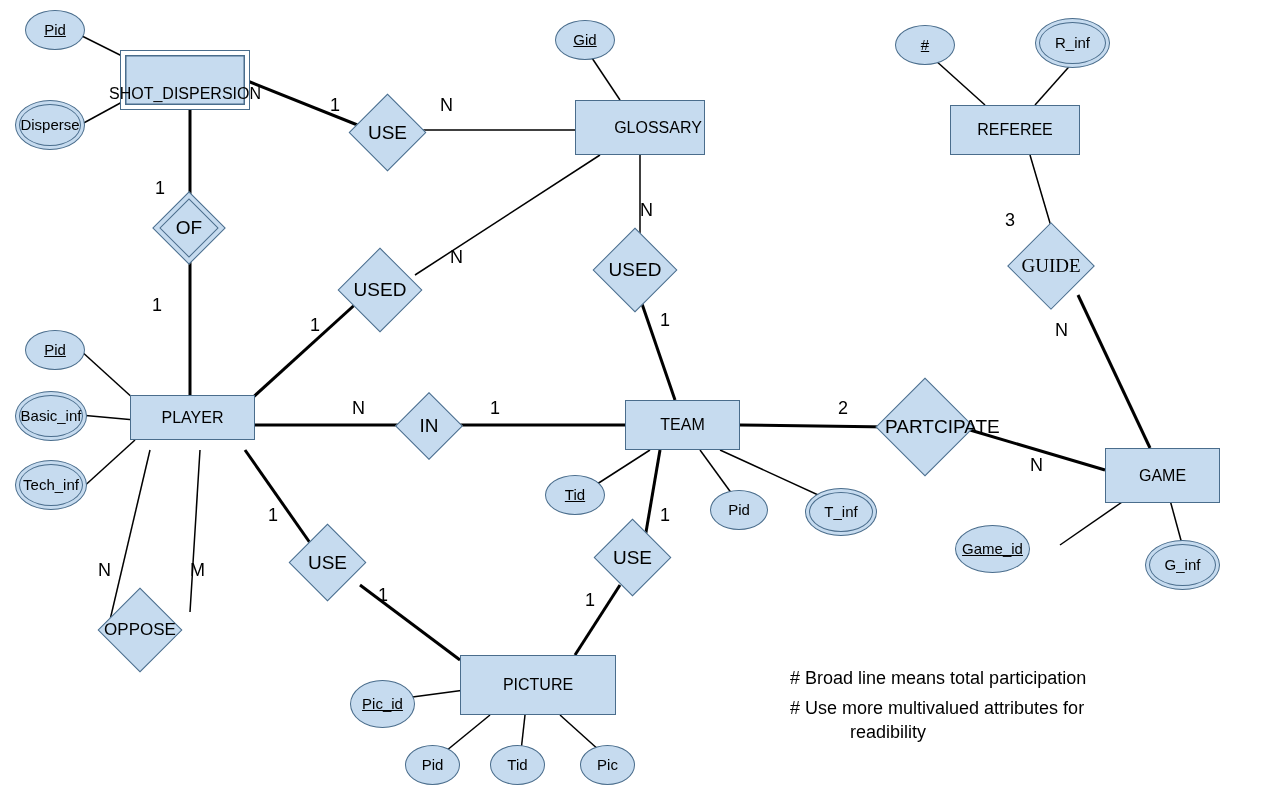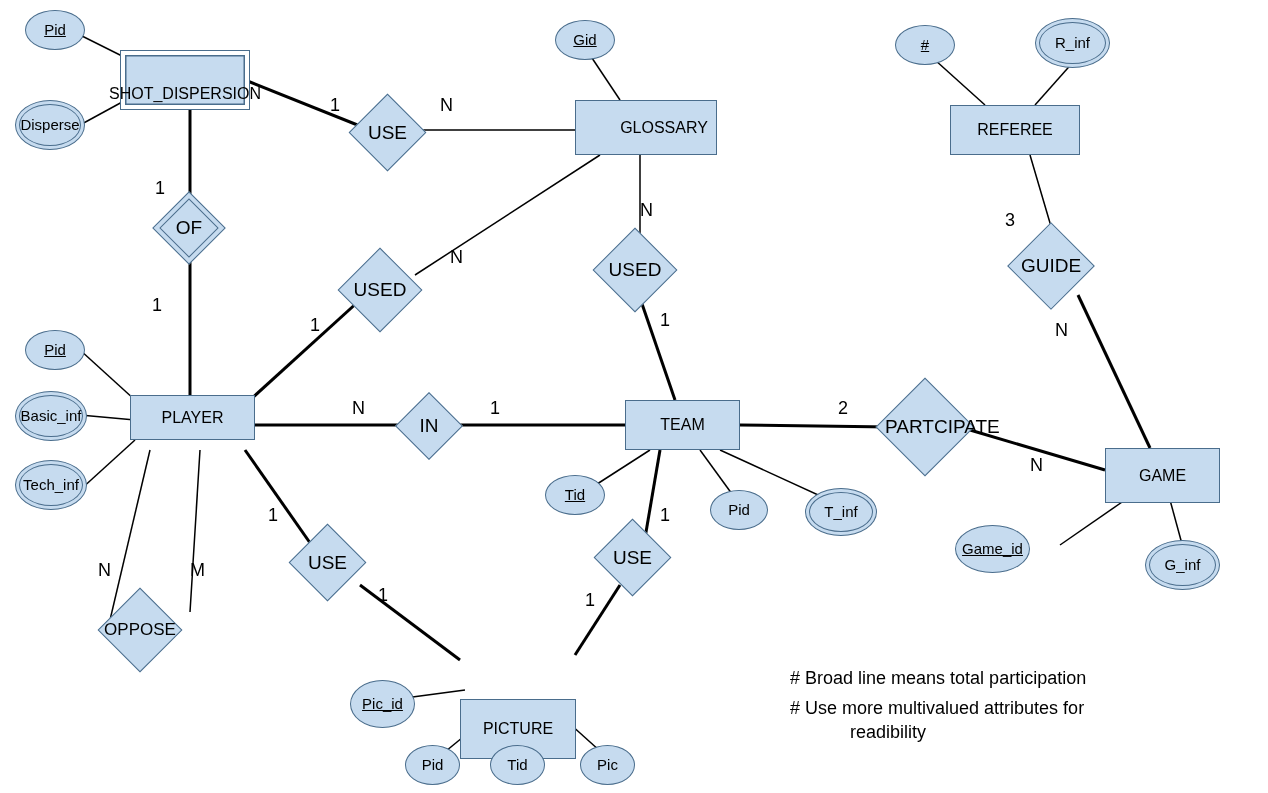--- a/index.html
+++ b/index.html
@@ -156,41 +156,41 @@
     <line x1="465" y1="690" x2="390" y2="700" stroke="#000" stroke-width="1.5"></line>
     <line x1="490" y1="715" x2="435" y2="760" stroke="#000" stroke-width="1.5"></line>
     <line x1="525" y1="715" x2="520" y2="760" stroke="#000" stroke-width="1.5"></line>
     <line x1="560" y1="715" x2="610" y2="760" stroke="#000" stroke-width="1.5"></line>
   </svg>
 
   <div class="node entity weak-entity" style="left:120px; top:50px; width:130px; height:60px;">
     <span>SHOT_DISPERSION</span>
   </div>
 
-  <div class="node entity" style="left:575px; top:100px; width:142px; height:55px;padding-left:36px;">
+  <div class="node entity" style="left:575px; top:100px; width:130px; height:55px;padding-left:36px;">
     <span>GLOSSARY</span>
   </div>
 
   <div class="node entity" style="left:950px; top:105px; width:130px; height:50px;">
     <span>REFEREE</span>
   </div>
 
   <div class="node entity" style="left:130px; top:395px; width:125px; height:45px;">
     <span>PLAYER</span>
   </div>
 
   <div class="node entity" style="left:625px; top:400px; width:115px; height:50px;">
     <span>TEAM</span>
   </div>
 
   <div class="node entity" style="left:1105px; top:448px; width:115px; height:55px;">
     <span>GAME</span>
   </div>
 
-  <div class="node entity" style="left:460px; top:655px; width:116px; height:60px;margin-top:44px;">
+  <div class="node entity" style="left:460px; top:655px; width:156px; height:60px;">
     <span>PICTURE</span>
   </div>
 
   <div class="node attr key" style="left:25px; top:10px; width:60px; height:40px;">
     <span>Pid</span>
   </div>
   <div class="node attr multi" style="left:15px; top:100px; width:70px; height:50px;">
     <span>Disperse</span>
   </div>
 
@@ -268,21 +268,21 @@
   <div class="rel-wrap" style="left:405px; top:402px; width:48px; height:48px;">
     <div class="rel"></div>
     <div class="rel-label">IN</div>
   </div>
 
   <div class="rel-wrap" style="left:890px; top:392px; width:70px; height:70px;">
     <div class="rel"></div>
     <div class="rel-label" style="width:80px;">PARTCIPATE</div>
   </div>
 
-  <div class="rel-wrap" style="left:1020px; top:235px; width:62px; height:62px;">
+  <div class="rel-wrap" style="left:1020px; top:235px; width:62px; height:62px;font-family:Liberation Serif, serif;">
     <div class="rel"></div>
     <div class="rel-label">GUIDE</div>
   </div>
 
   <div class="rel-wrap" style="left:110px; top:600px; width:60px; height:60px;">
     <div class="rel"></div>
     <div class="rel-label" style="font-size:17px;">OPPOSE</div>
   </div>
 
   <div class="rel-wrap" style="left:300px; top:535px; width:55px; height:55px;">

